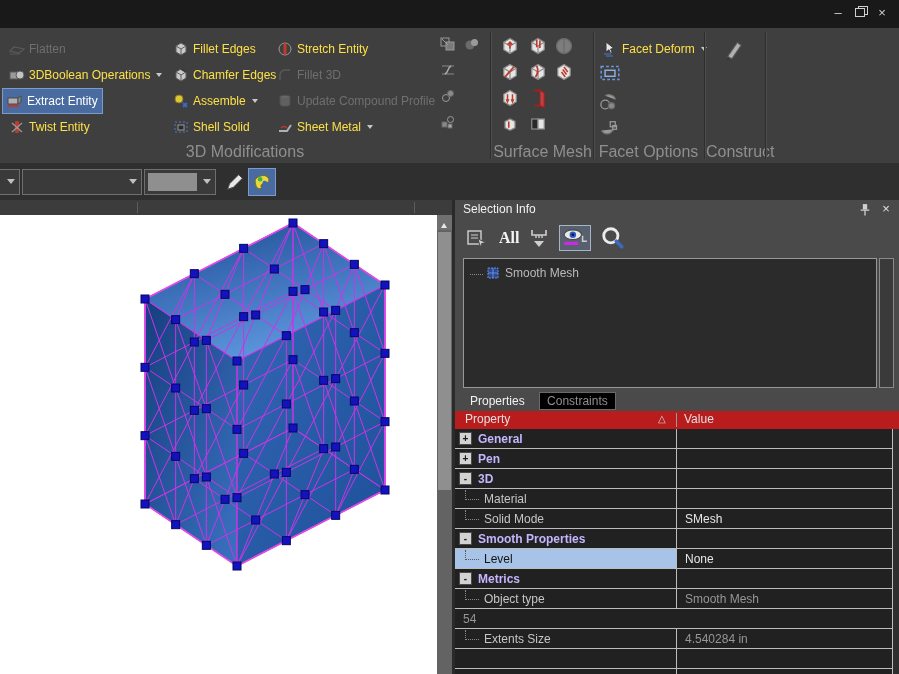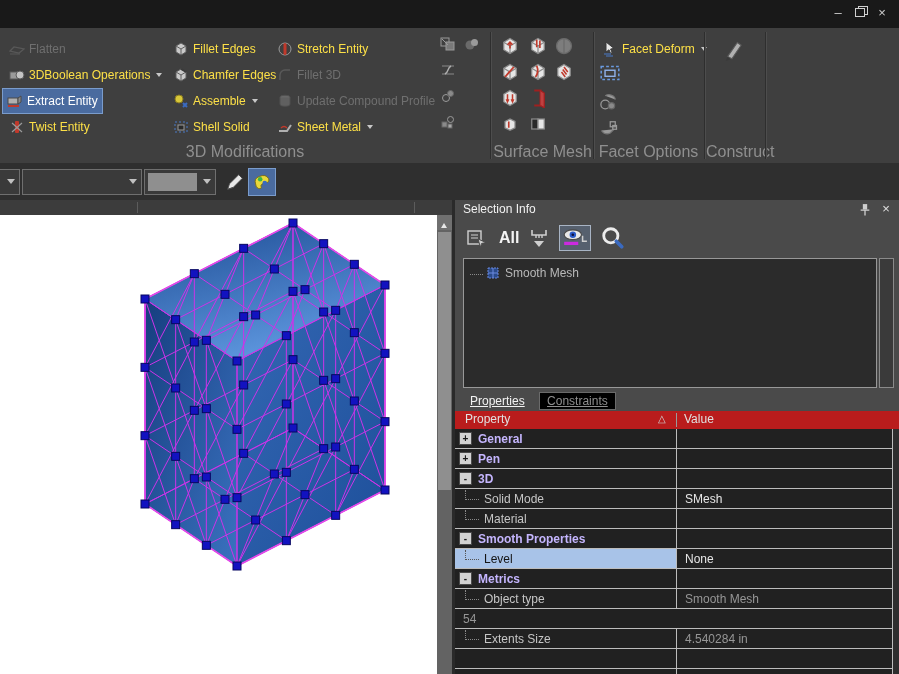--- a/index.html
+++ b/index.html
@@ -45,31 +45,31 @@
   #vp-up{position:absolute;left:0;top:0;width:15px;height:15px;background:#707070;cursor:pointer;}
   #vp-up::after{content:"";position:absolute;left:4px;top:5px;border:3.5px solid transparent;border-bottom:5px solid #e8e8e8;}
   #vp-thumb{position:absolute;left:1px;top:17px;width:13px;height:258px;background:#8f8f8f;cursor:pointer;}
   #vp-divider{position:absolute;left:452px;top:0;width:3px;height:474px;background:#2a2a2a;}
   
   #panel{position:absolute;left:455px;top:0;width:444px;height:474px;background:#4a4a4a;}
   #panel-title{position:absolute;left:0;top:0;right:0;height:20px;}
   #panel-title .t{position:absolute;left:8px;top:2px;color:#f2f2f2;font-size:12px;}
   #pin-btn{position:absolute;right:26px;top:3px;width:14px;height:14px;cursor:pointer;}
   #panel-close{position:absolute;right:6px;top:1px;width:14px;height:16px;color:#e0e0e0;font-size:13px;cursor:pointer;text-align:center;}
-  #panel-tools{position:absolute;left:4px;top:22px;height:32px;display:flex;align-items:center;gap:10px;padding-left:6px;}
+  #panel-tools{position:absolute;left:4px;top:22px;height:32px;display:flex;align-items:center;gap:10px;padding-left:6px;font-family:Liberation Serif, serif;}
   .ptool{cursor:pointer;display:flex;align-items:center;justify-content:center;}
   .ptool.all{font-weight:bold;font-size:16px;color:#f4f4f4;}
   .ptool.boxed{border:1px solid #a8b4c4;background:#56606e;padding:1px 2px;}
   #listbox{position:absolute;left:8px;top:58px;width:412px;height:128px;background:#2b2b2b;border:1px solid #989898;overflow:hidden;}
   #list-scroll{position:absolute;left:424px;top:58px;width:13px;height:128px;background:#3a3a3a;border:1px solid #8a8a8a;}
   .tree-row{display:flex;align-items:center;height:18px;margin-top:5px;cursor:pointer;}
   .tree-branch{width:13px;height:8px;border-bottom:1px dotted #8a8a8a;margin:0 3px 6px 6px;}
   .tree-row .tl{color:#b9b9b9;margin-left:5px;}
   #tabs{position:absolute;left:8px;top:192px;height:19px;}
-  .tab{display:inline-block;padding:1px 7px;cursor:pointer;text-decoration:underline;}
+  .tab{display:inline-block;padding:1px 7px;cursor:pointer;}
   .tab.active{color:#f2f2f2;}
   .tab.inactive{background:#000000;border:1px solid #6a6a6a;color:#8f8f8f;margin-left:4px;}
   #grid-header{position:absolute;left:0;top:211px;width:444px;height:18px;background:#b91c1c;border-bottom:1px solid #9a9a9a;}
   #grid-header .hc{position:absolute;top:1px;color:#e0e0e0;}
   #hc-prop{left:10px;} #hc-val{left:229px;}
   #sort-ind{position:absolute;left:203px;top:2px;color:#cfcfcf;font-size:10px;}
   #sort-ind::after{content:"\25B3";}
   #hdr-div{position:absolute;left:221px;top:2px;bottom:2px;width:1px;background:#9a9a9a;}
   #grid{position:absolute;left:0;top:229px;width:444px;height:245px;background:#212121;overflow:hidden;}
   .prow{position:relative;height:19px;border-bottom:1px solid #bdbdbd;display:flex;cursor:pointer;}
@@ -753,33 +753,33 @@
         <div class="prow group">
           <div class="pcell plabel">
               <span class="sign">-</span>
               <span class="gl">3D</span>
             </div>
           <div class="pcell pvalue"></div>
         </div>
         <div class="prow item">
           <div class="pcell plabel">
               <span class="guide"></span>
+              <span class="il">Material</span>
+            </div>
+          <div class="pcell pvalue">
+              <span></span>
+            </div>
+        </div>
+        <div class="prow item">
+          <div class="pcell plabel">
+              <span class="guide"></span>
               <span class="il">Solid Mode</span>
             </div>
           <div class="pcell pvalue">
               <span>SMesh</span>
-            </div>
-        </div>
-        <div class="prow item">
-          <div class="pcell plabel">
-              <span class="guide"></span>
-              <span class="il">Material</span>
-            </div>
-          <div class="pcell pvalue">
-              <span></span>
             </div>
         </div>
         <div class="prow group">
           <div class="pcell plabel">
               <span class="sign">-</span>
               <span class="gl">Smooth Properties</span>
             </div>
           <div class="pcell pvalue"></div>
         </div>
         <div class="prow item sel">

